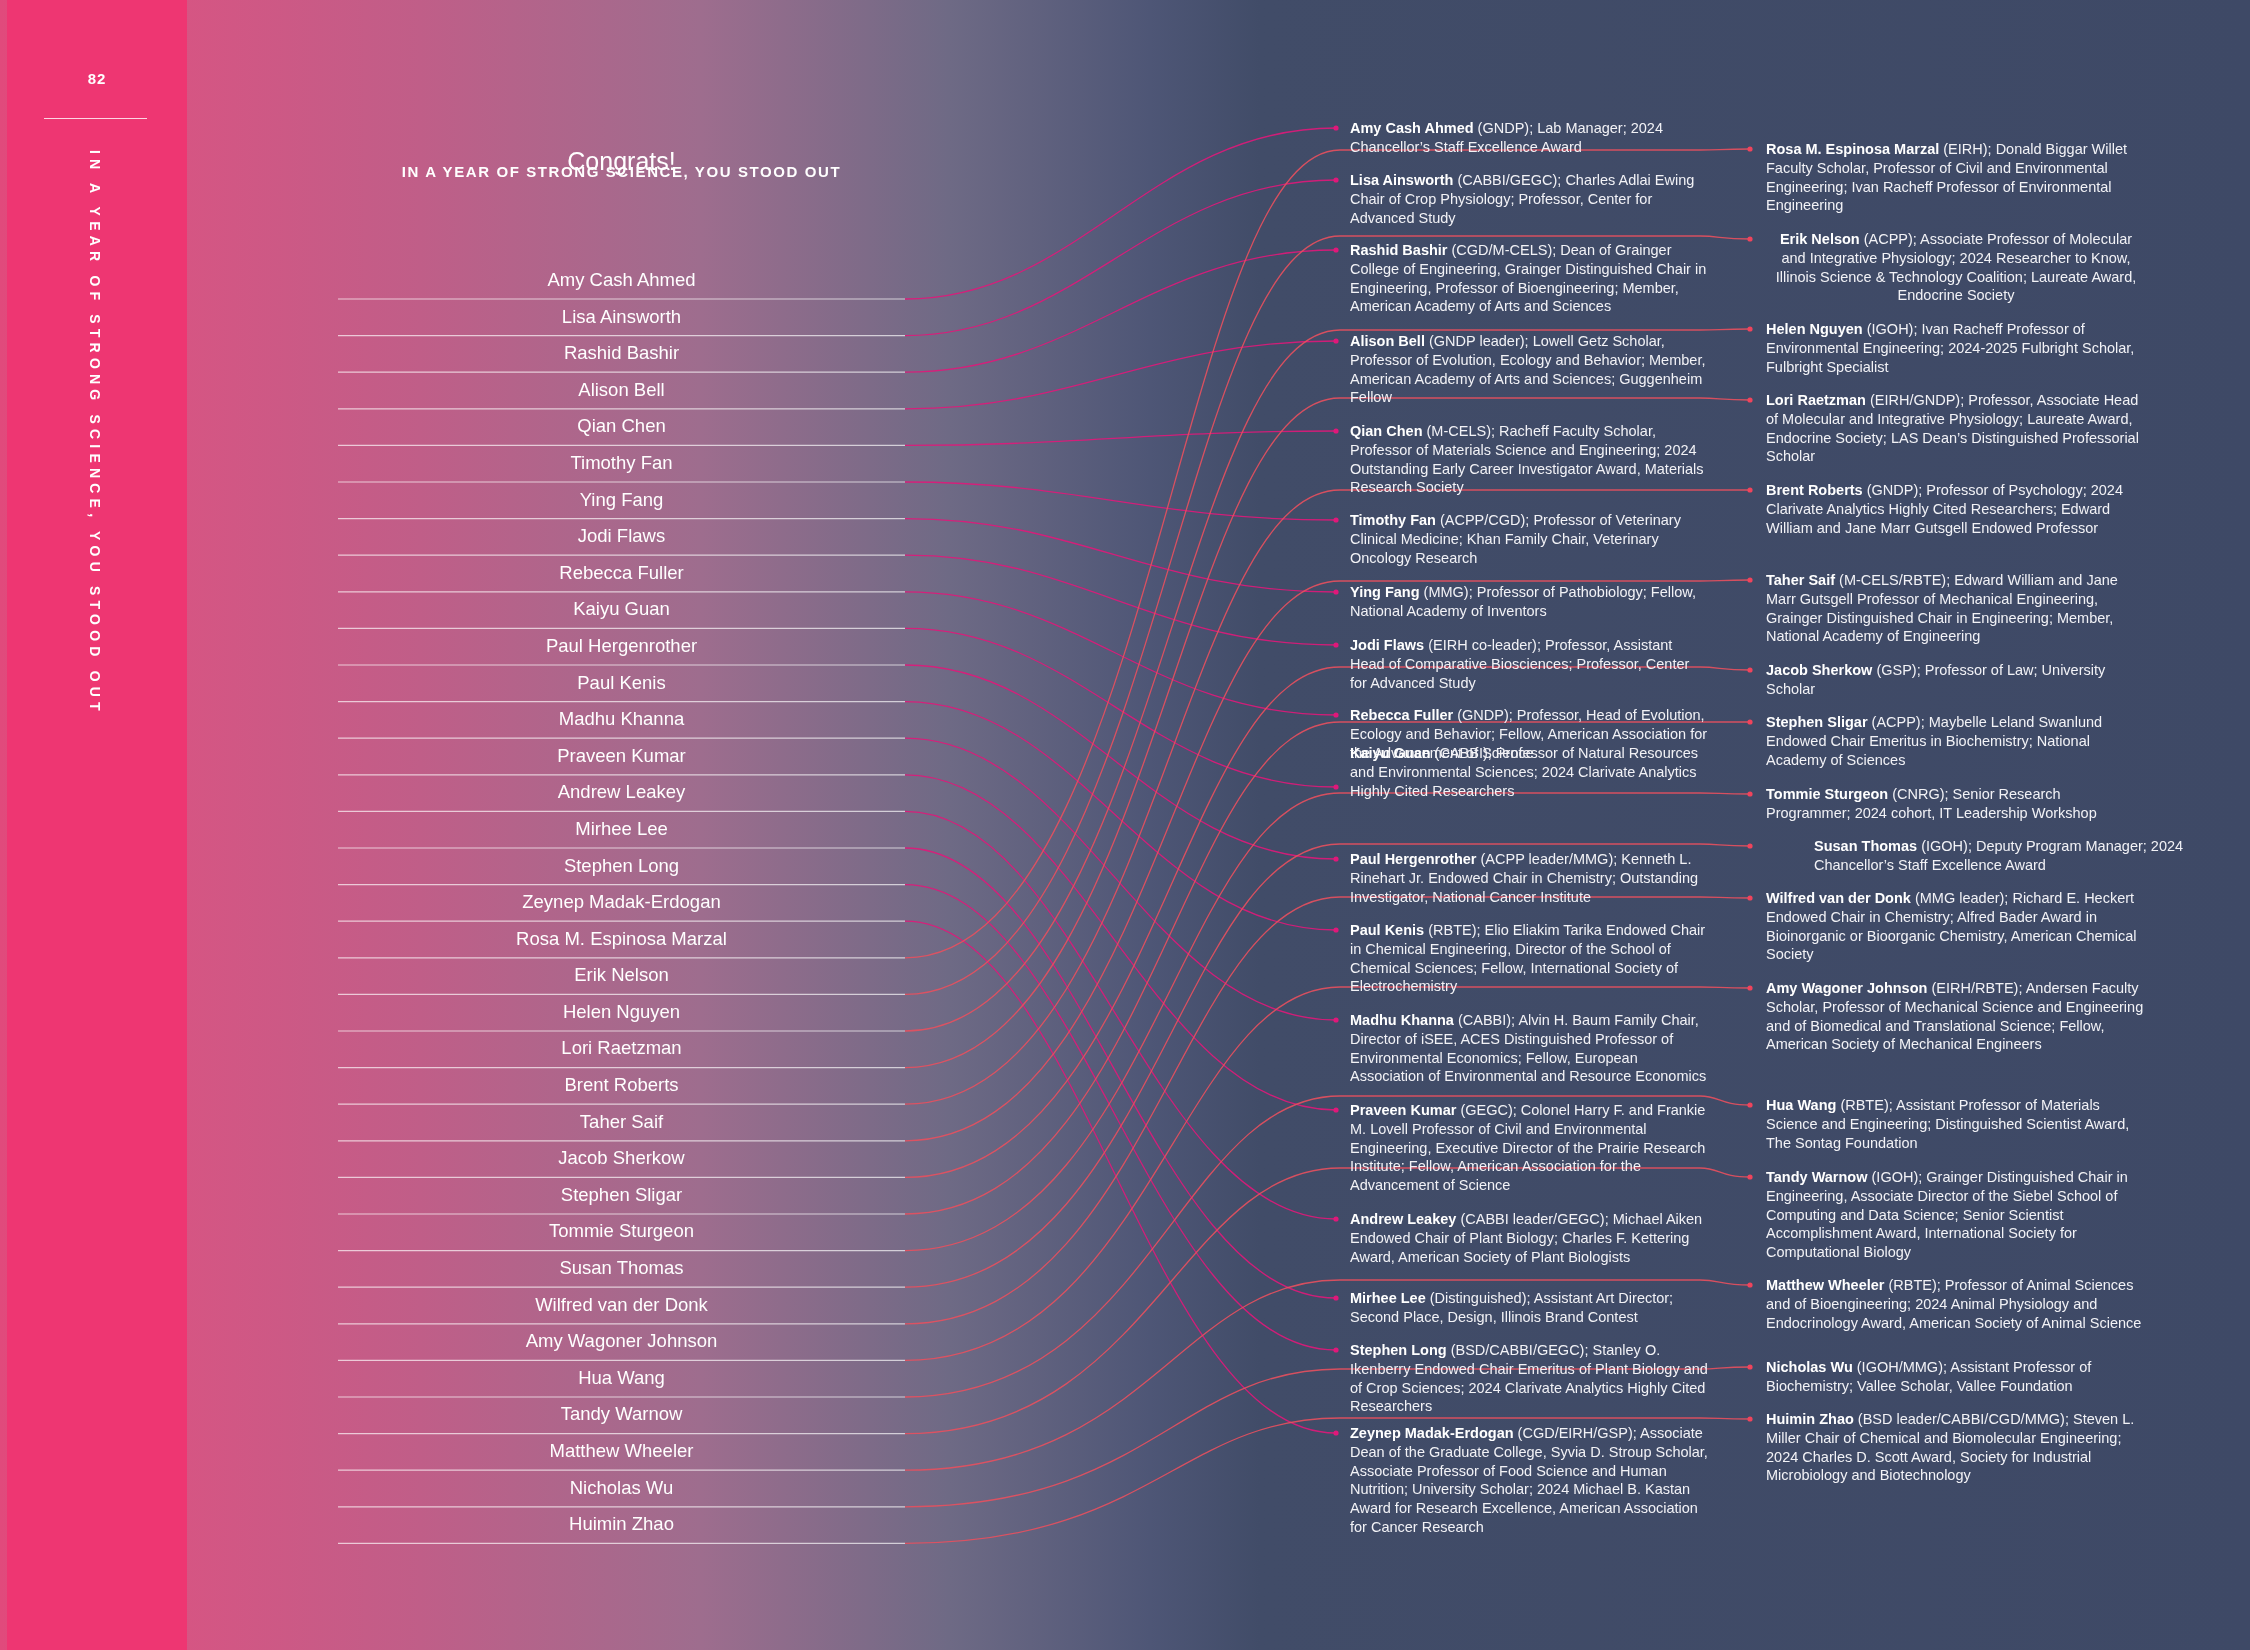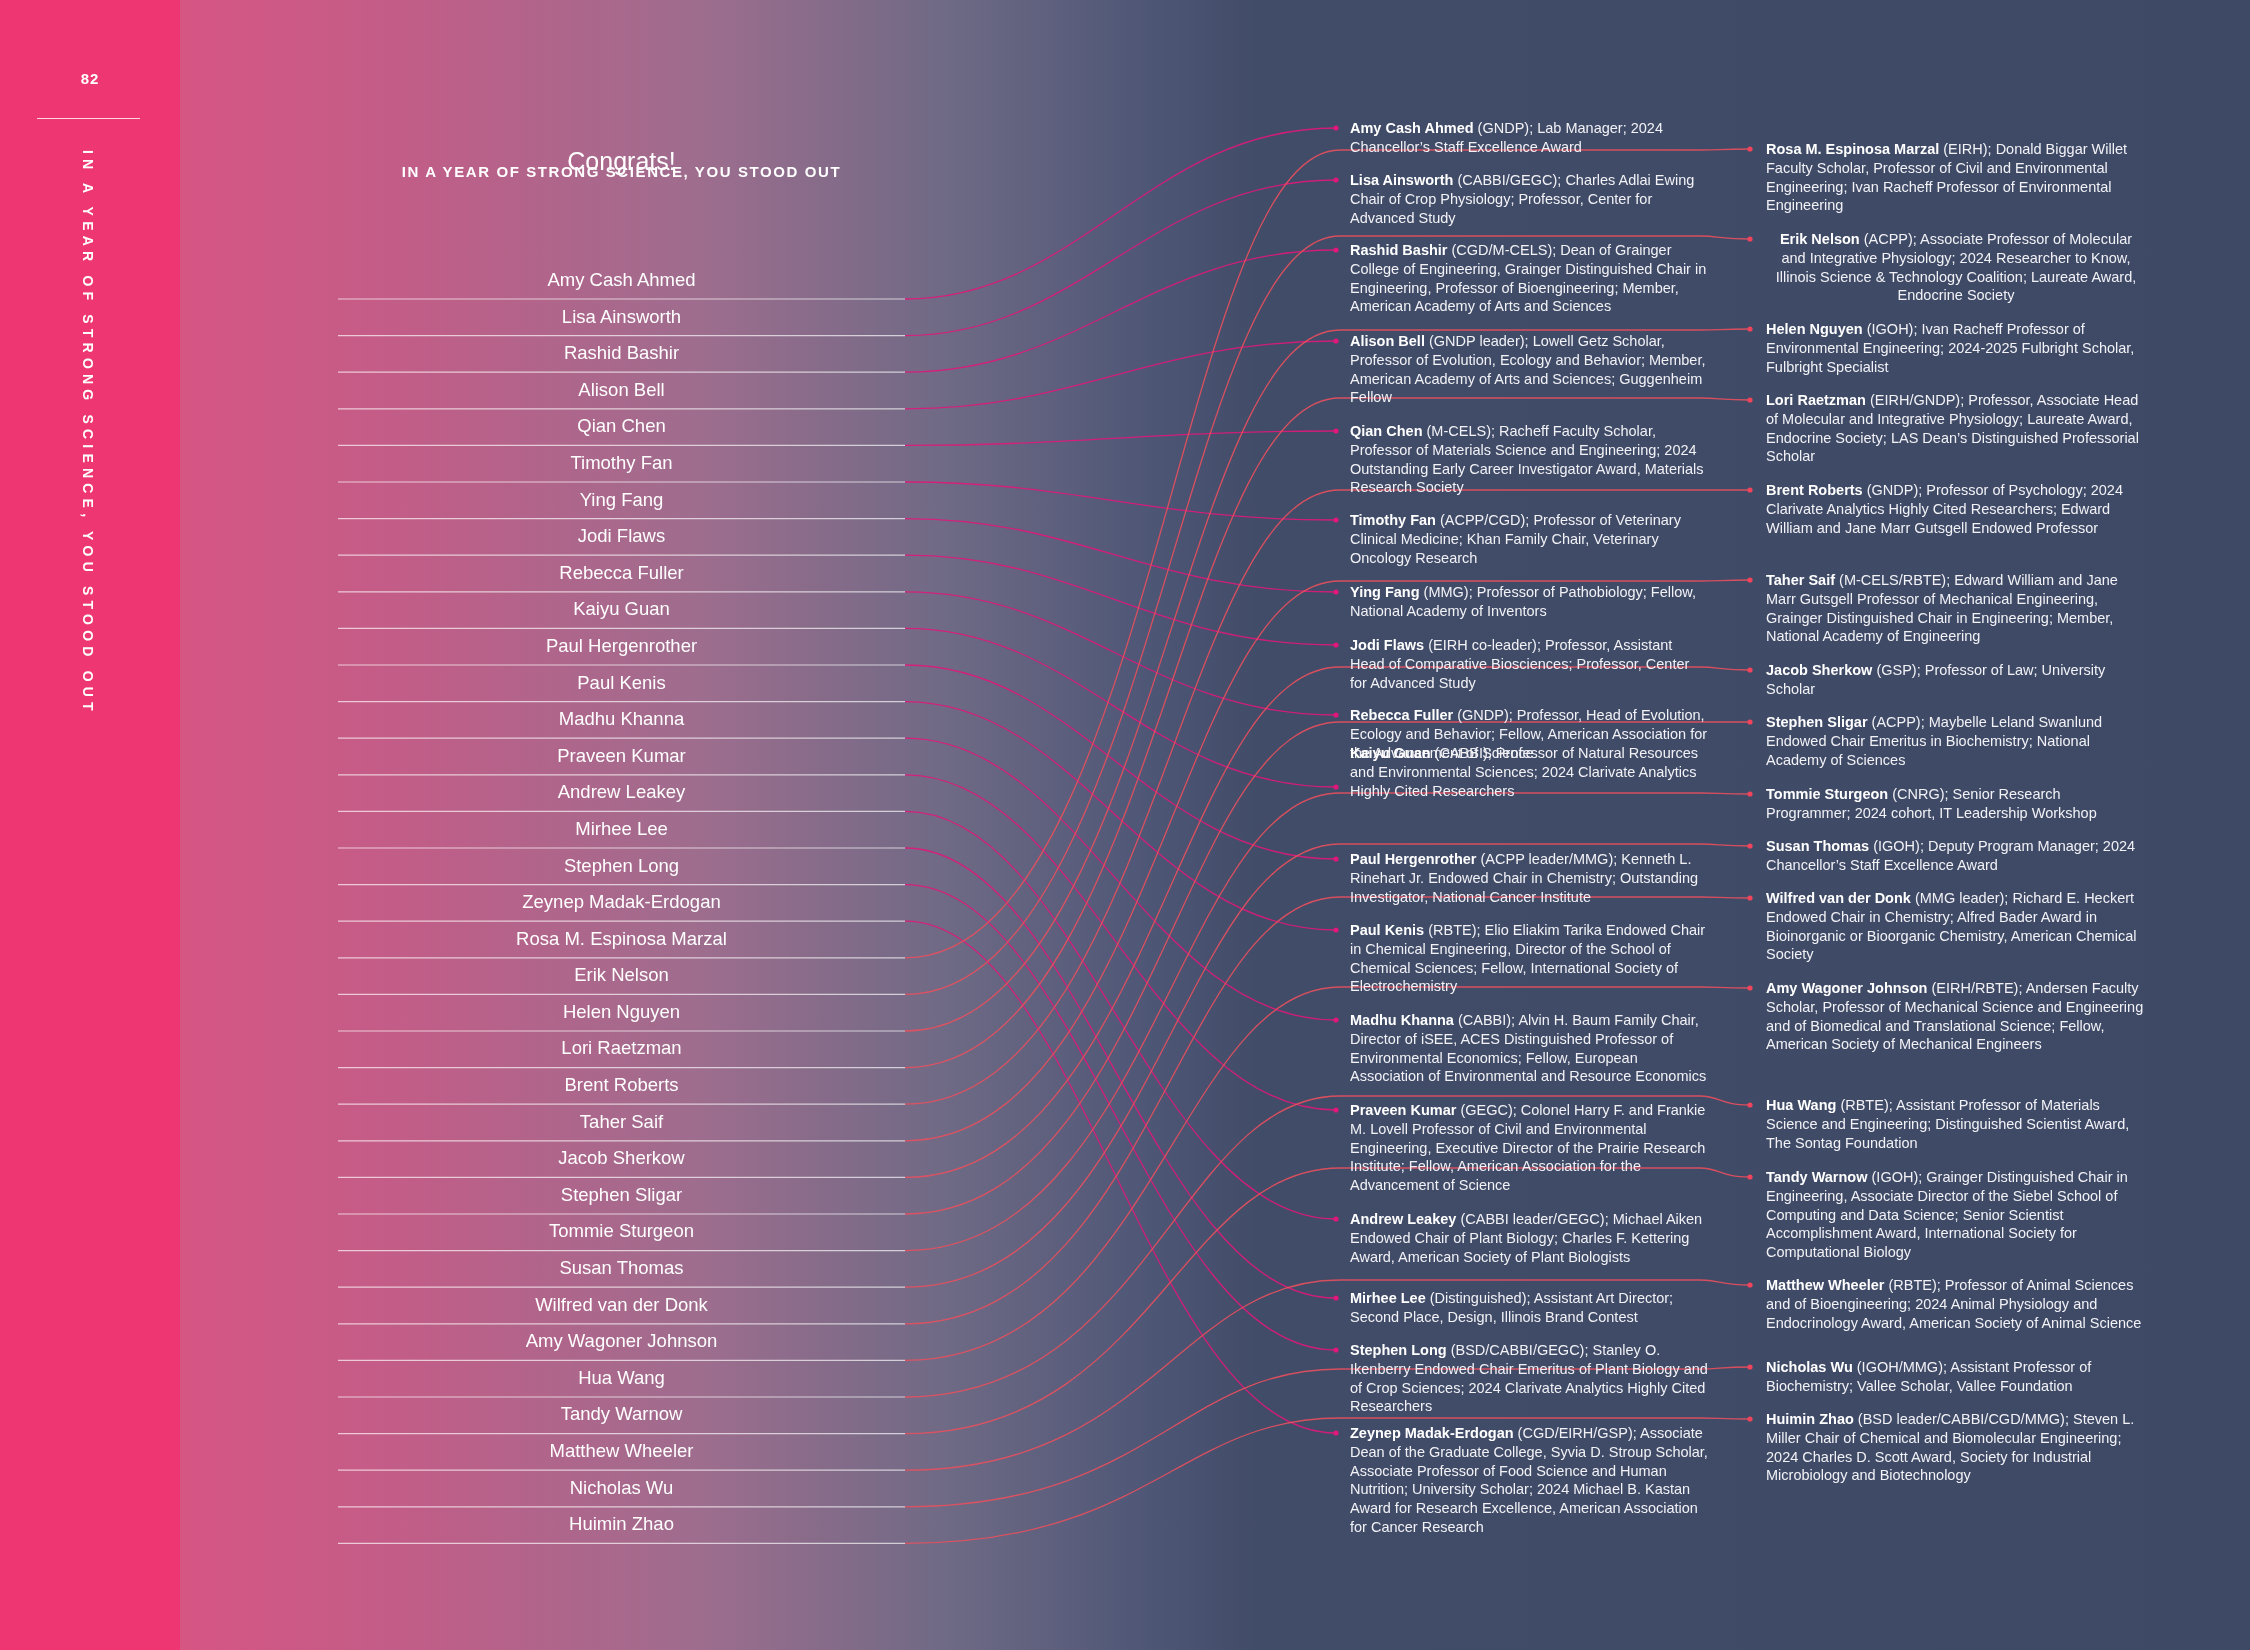--- a/index.html
+++ b/index.html
@@ -2,21 +2,21 @@
 <html><head>
 <meta charset="utf-8">
 <style>
   html, body { margin:0; padding:0; }
   body {
     width:2250px; height:1650px; position:relative; overflow:hidden;
     font-family:"Liberation Sans", "DejaVu Sans", sans-serif;
     color:#fff;
     background: linear-gradient(90deg, #E14A7C 0px, #D65583 180px, #C05E88 420px, #9E6D8E 700px, #6E6A85 950px, #4E5676 1150px, #414C68 1260px, #3E4966 2250px);
   }
-  .strip { position:absolute; left:0; top:0; width:180px; height:1650px; background:#EE3672; }
+  .strip { position:absolute; left:7px; top:0; width:180px; height:1650px; background:#EE3672; }
   .page-num { position:absolute; left:0; width:180px; top:70px; text-align:center; font-size:15px; font-weight:bold; letter-spacing:1px; }
   .strip-rule { position:absolute; left:37px; top:118px; width:103px; height:1px; background:rgba(255,255,255,0.8); }
   .vert { position:absolute; left:80px; top:150px; writing-mode:vertical-rl; font-size:14px; font-weight:bold; letter-spacing:5.2px; white-space:nowrap; }
   .title { position:absolute; left:338px; width:567px; top:114px; text-align:center; font-size:25px; font-weight:normal;margin-top:33px; }
   .subtitle { position:absolute; left:338px; width:567px; top:163px; text-align:center; font-size:15px; font-weight:bold; letter-spacing:1.6px; }
   svg.links { position:absolute; left:0; top:0; width:2250px; height:1650px; pointer-events:none; }
   .left-list { position:absolute; left:338px; top:262px; width:567px; }
   .left-item { height:36.6px; box-sizing:border-box; text-align:center; font-size:18.5px; line-height:36px; white-space:nowrap; }
   .entry { position:absolute; font-size:14.5px; line-height:18.8px; color:#f2f2f6; }
   .entry b { font-weight:bold; color:#fff; }
@@ -204,21 +204,21 @@
 <div class="right" id="right-col">
     <div class="entry" style="top: 140px;"><b>Rosa M. Espinosa Marzal</b><span> (EIRH); Donald Biggar Willet Faculty Scholar, Professor of Civil and Environmental Engineering; Ivan Racheff Professor of Environmental Engineering</span></div>
     <div class="entry" style="top: 230px; text-align: center;"><b>Erik Nelson</b><span> (ACPP); Associate Professor of Molecular and Integrative Physiology; 2024 Researcher to Know, Illinois Science &amp; Technology Coalition; Laureate Award, Endocrine Society</span></div>
     <div class="entry" style="top: 320px;"><b>Helen Nguyen</b><span> (IGOH); Ivan Racheff Professor of Environmental Engineering; 2024-2025 Fulbright Scholar, Fulbright Specialist</span></div>
     <div class="entry" style="top: 391px;"><b>Lori Raetzman</b><span> (EIRH/GNDP); Professor, Associate Head of Molecular and Integrative Physiology; Laureate Award, Endocrine Society; LAS Dean’s Distinguished Professorial Scholar</span></div>
     <div class="entry" style="top: 481px;"><b>Brent Roberts</b><span> (GNDP); Professor of Psychology; 2024 Clarivate Analytics Highly Cited Researchers; Edward William and Jane Marr Gutsgell Endowed Professor</span></div>
     <div class="entry" style="top: 571px;"><b>Taher Saif</b><span> (M-CELS/RBTE); Edward William and Jane Marr Gutsgell Professor of Mechanical Engineering, Grainger Distinguished Chair in Engineering; Member, National Academy of Engineering</span></div>
     <div class="entry" style="top: 661px;"><b>Jacob Sherkow</b><span> (GSP); Professor of Law; University Scholar</span></div>
     <div class="entry" style="top: 713px;"><b>Stephen Sligar</b><span> (ACPP); Maybelle Leland Swanlund Endowed Chair Emeritus in Biochemistry; National Academy of Sciences</span></div>
     <div class="entry" style="top: 785px;"><b>Tommie Sturgeon</b><span> (CNRG); Senior Research Programmer; 2024 cohort, IT Leadership Workshop</span></div>
-    <div class="entry" style="top: 837px;"><b>Susan Thomas</b><span> (IGOH); Deputy Program Manager; 2024 Chancellor’s Staff Excellence Award</span></div>
+    <div class="entry" style="top: 837px; margin-left: 48px;"><b>Susan Thomas</b><span> (IGOH); Deputy Program Manager; 2024 Chancellor’s Staff Excellence Award</span></div>
     <div class="entry" style="top: 889px;"><b>Wilfred van der Donk</b><span> (MMG leader); Richard E. Heckert Endowed Chair in Chemistry; Alfred Bader Award in Bioinorganic or Bioorganic Chemistry, American Chemical Society</span></div>
     <div class="entry" style="top: 979px;"><b>Amy Wagoner Johnson</b><span> (EIRH/RBTE); Andersen Faculty Scholar, Professor of Mechanical Science and Engineering and of Biomedical and Translational Science; Fellow, American Society of Mechanical Engineers</span></div>
     <div class="entry" style="top: 1096px;"><b>Hua Wang</b><span> (RBTE); Assistant Professor of Materials Science and Engineering; Distinguished Scientist Award, The Sontag Foundation</span></div>
     <div class="entry" style="top: 1168px;"><b>Tandy Warnow</b><span> (IGOH); Grainger Distinguished Chair in Engineering, Associate Director of the Siebel School of Computing and Data Science; Senior Scientist Accomplishment Award, International Society for Computational Biology</span></div>
     <div class="entry" style="top: 1276px;"><b>Matthew Wheeler</b><span> (RBTE); Professor of Animal Sciences and of Bioengineering; 2024 Animal Physiology and Endocrinology Award, American Society of Animal Science</span></div>
     <div class="entry" style="top: 1358px;"><b>Nicholas Wu</b><span> (IGOH/MMG); Assistant Professor of Biochemistry; Vallee Scholar, Vallee Foundation</span></div>
     <div class="entry" style="top: 1410px;"><b>Huimin Zhao</b><span> (BSD leader/CABBI/CGD/MMG); Steven L. Miller Chair of Chemical and Biomolecular Engineering; 2024 Charles D. Scott Award, Society for Industrial Microbiology and Biotechnology</span></div>
   </div>
 
 </body></html>

